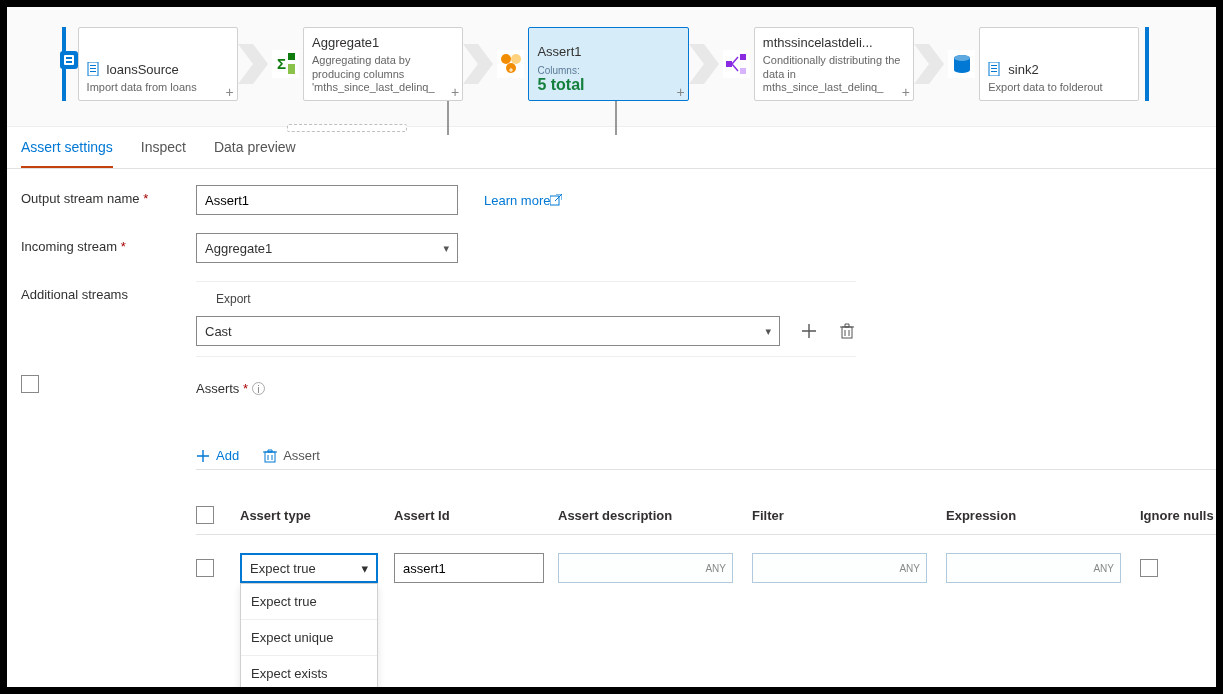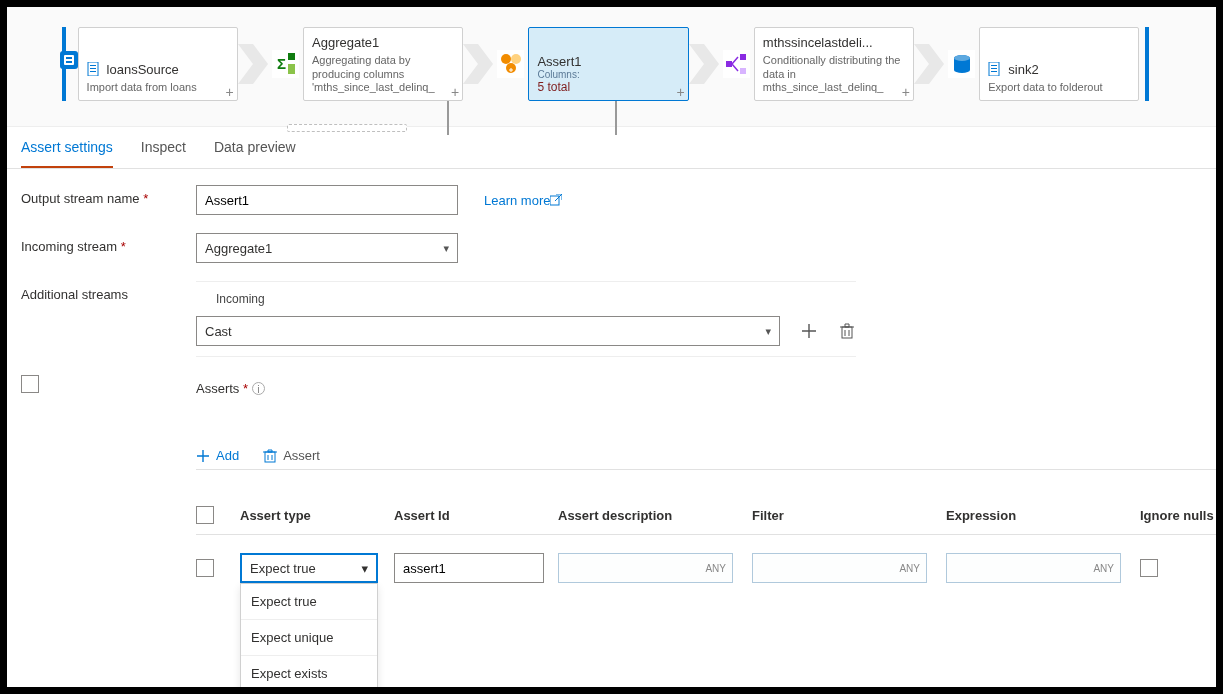--- a/index.html
+++ b/index.html
@@ -63,22 +63,22 @@
   }
   .node .title-row {
     display: flex; align-items: center; gap: 6px;
     font-size: 13px; font-weight: 400;
   }
   .node .title-row .file-icon { width:14px; height:14px; }
   .node .desc {
     font-size: 11px; color: #666; margin-top: 4px; line-height: 1.2;
     overflow: hidden; text-overflow: ellipsis;
   }
-  .node .col-label { font-size: 10px; color: #5b7a97; }
-  .node .col-count { font-size: 12px; color: #7f1d1d; }
+  .node .col-label { font-size: 10px; color: #5b7a97; margin-top:6px; }
+  .node .col-count { font-size: 16px; color: #15803d; font-weight: bold; }
   .node .plus {
     position: absolute; right: 3px; bottom: 0px;
     font-size: 14px; color: #888;
     cursor: pointer;
   }
   .chevron {
     width: 30px; height: 74px;
     display:flex; align-items:center; justify-content:center;
     position: relative;
   }
@@ -375,21 +375,21 @@
       <div class="select">
         <span>Aggregate1</span>
         <span class="chev">▾</span>
       </div>
     </div>
 
     <div class="form-label">
       <span>Additional streams</span>
     </div>
     <div class="streams-block">
-      <div class="streams-label">Incoming</div>
+      <div class="streams-label">Export</div>
       <div class="streams-row">
         <div class="select select-wide">
           <span>Cast</span>
           <span class="chev">▾</span>
         </div>
         <span class="icon-btn">
           <svg width="16" height="16">
               <path d="M8 1 L8 15 M1 8 L15 8" stroke="#555" stroke-width="1.4"></path>
             </svg>
         </span>

